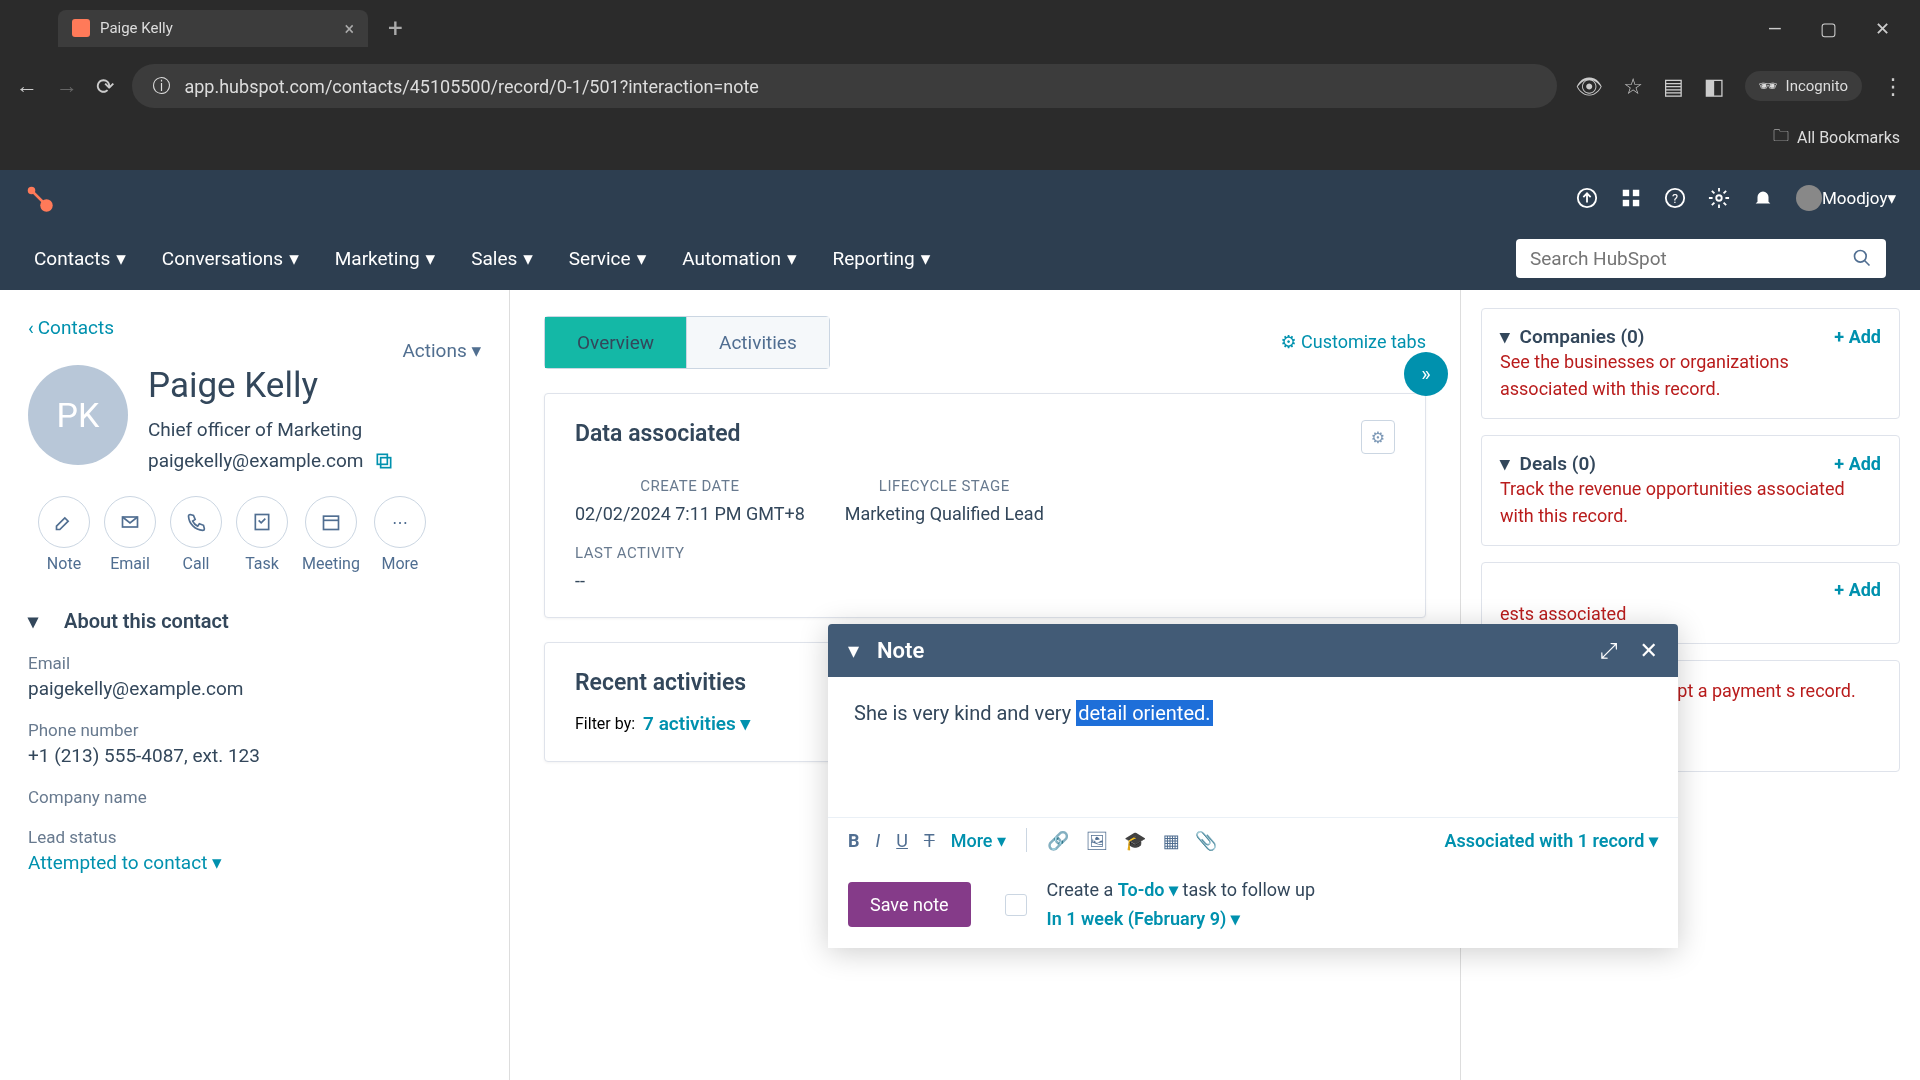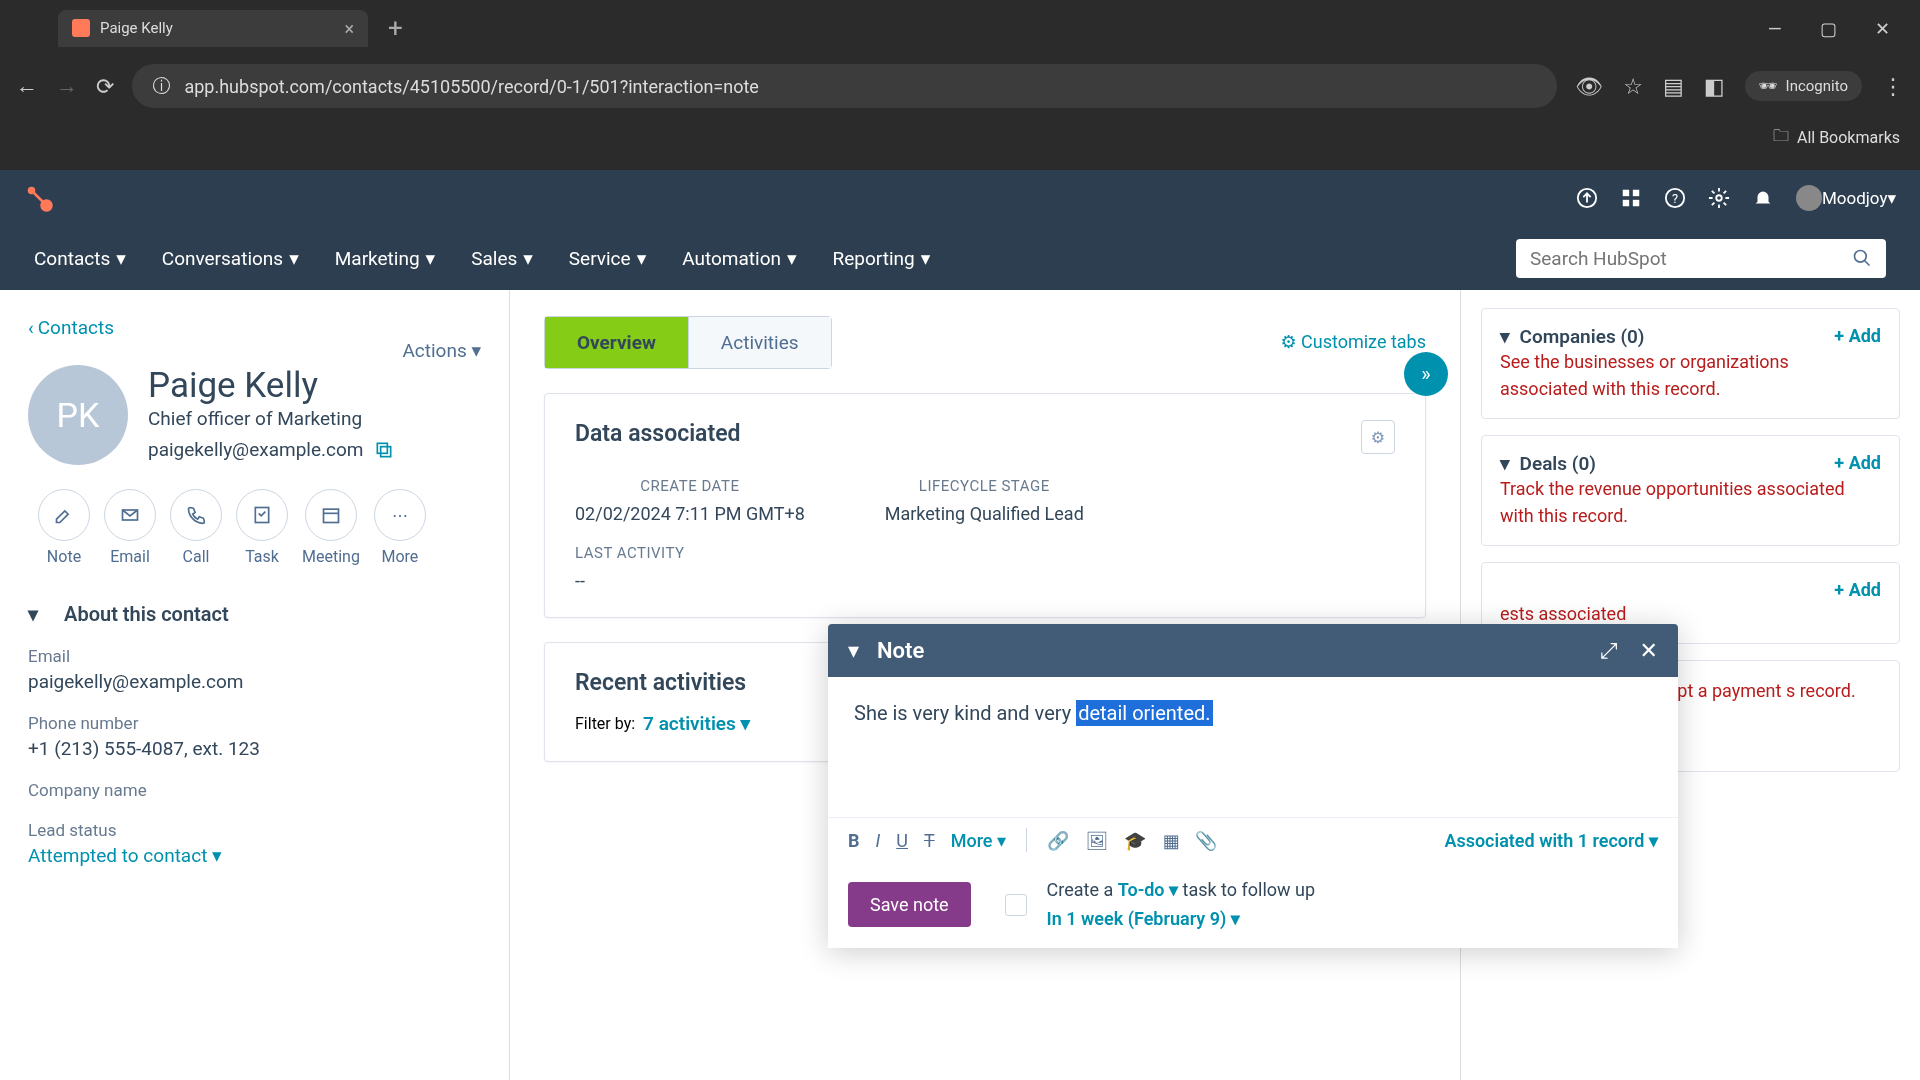--- a/index.html
+++ b/index.html
@@ -29,51 +29,51 @@
 .nav-item{color:#fff;font-size:19px;display:flex;align-items:center;gap:6px}
 .search-wrap{margin-left:auto;display:flex;align-items:center;background:#fff;border-radius:4px;padding:8px 14px;width:370px}
 .search-input{border:none;outline:none;font-size:19px;flex:1;color:#4c1d95}
 .content{display:flex;height:calc(1080px - 290px);position:relative}
 .left-panel{width:510px;border-right:1px solid #ddd;padding:26px 28px;overflow-y:auto}
 .back-link{color:#0091ae;font-size:19px;display:flex;align-items:center;gap:4px}
 .actions-btn{float:right;color:#516f90;font-size:19px}
 .contact-header{display:flex;gap:20px;margin-top:26px}
 .avatar-lg{width:100px;height:100px;border-radius:50%;background:#b8c7d8;color:#fff;display:flex;align-items:center;justify-content:center;font-size:34px}
 .contact-name{font-size:35px;color:#33475b;font-weight:400}
-.contact-title{font-size:19px;color:#33475b;margin-top:1px}
+.contact-title{font-size:19px;color:#33475b;margin-top:12px}
 .contact-email{font-size:19px;color:#33475b;margin-top:8px;display:flex;align-items:center;gap:10px}
 .action-btns{display:flex;gap:14px;margin-top:24px;justify-content:flex-start;padding-left:10px}
 .action-btn{display:flex;flex-direction:column;align-items:center;gap:6px;font-size:16px;color:#506e91}
 .action-circle{width:52px;height:52px;border-radius:50%;border:1px solid #cbd6e2;display:flex;align-items:center;justify-content:center;color:#506e91}
 .section{margin-top:36px}
 .section-header{display:flex;align-items:center;gap:26px;font-size:20px;color:#33475b;font-weight:600}
 .field{margin-top:20px}
 .field-label{font-size:17px;color:#687a8f}
 .field-value{font-size:19px;color:#33475b;margin-top:4px}
 .lead-status{color:#0091ae}
 .center-panel{flex:1;padding:26px 34px;position:relative;overflow-y:auto}
 .tabs{display:flex;border:1px solid #cbd6e2;width:fit-content;border-radius:4px}
 .tab-btn{padding:14px 32px;font-size:19px;color:#506e91;border-right:1px solid #cbd6e2}
-.tab-btn.active{background:#84cc16;font-weight:700;color:#33475b}
+.tab-btn.active{background:#14b8a6;font-weight:400;color:#33475b}
 .tab-btn:last-child{border-right:none;background:#f5f8fa}
 .customize{float:right;color:#0091ae;font-size:18px;margin-top:-38px}
 .card{background:#fff;border:1px solid #dfe3eb;border-radius:4px;padding:26px 30px;margin-top:24px;box-shadow:0 1px 3px rgba(0,0,0,0.05)}
 .card-title{font-size:23px;color:#33475b;font-weight:600}
 .gear-btn{float:right;width:34px;height:34px;border:1px solid #cbd6e2;border-radius:4px;display:flex;align-items:center;justify-content:center;color:#7c98b6}
-.highlights{display:flex;gap:80px;margin-top:30px}
+.highlights{display:flex;gap:40px;margin-top:30px}
 .hl-item{text-align:center}
 .hl-label{font-size:15px;color:#687a8f;letter-spacing:0.5px}
 .hl-value{font-size:18px;color:#33475b;margin-top:8px}
 .hl-sub{text-align:left;margin-top:20px}
 .filter-row{display:flex;align-items:center;gap:8px;margin-top:16px}
 .filter-link{color:#0091ae;font-size:19px;font-weight:600}
 .add-menu{margin-left:auto;color:#7c98b6;font-size:19px}
 .right-panel{width:460px;border-left:1px solid #ddd;padding:18px 20px;overflow-y:auto}
 .assoc-card{border:1px solid #dfe3eb;border-radius:4px;padding:16px 18px;margin-bottom:16px}
-.assoc-header{display:flex;gap:10px;font-size:19px;color:#33475b;font-weight:600}
+.assoc-header{display:flex;align-items:center;gap:10px;font-size:19px;color:#33475b;font-weight:600}
 .add-link{margin-left:auto;color:#0091ae;font-size:18px;font-weight:700}
 .assoc-desc{font-size:18px;color:#b91c1c;line-height:1.5}
 .setup-btn{margin-top:14px;padding:8px 16px;border:1px solid #cbd6e2;border-radius:4px;background:#f5f8fa;color:#7c98b6;font-size:16px;display:inline-block}
 .note-popup{position:absolute;left:828px;top:624px;width:850px;background:#fff;box-shadow:0 4px 30px rgba(0,0,0,0.2);border-radius:4px 4px 0 0;z-index:100}
 .note-header{background:#425b76;color:#fff;padding:14px 20px;display:flex;align-items:center;gap:18px;border-radius:4px 4px 0 0}
 .note-title{font-size:22px;font-weight:600}
 .note-header-icons{margin-left:auto;display:flex;gap:22px;font-size:22px}
 .note-body{padding:24px 26px;font-size:20px;color:#33475b;min-height:140px}
 .text-selected{background:#1e6fd9;color:#fff;padding:1px 2px}
 .note-toolbar{display:flex;align-items:center;padding:10px 20px;gap:20px;border-top:1px solid #eaf0f6;font-size:18px;color:#506e91}

